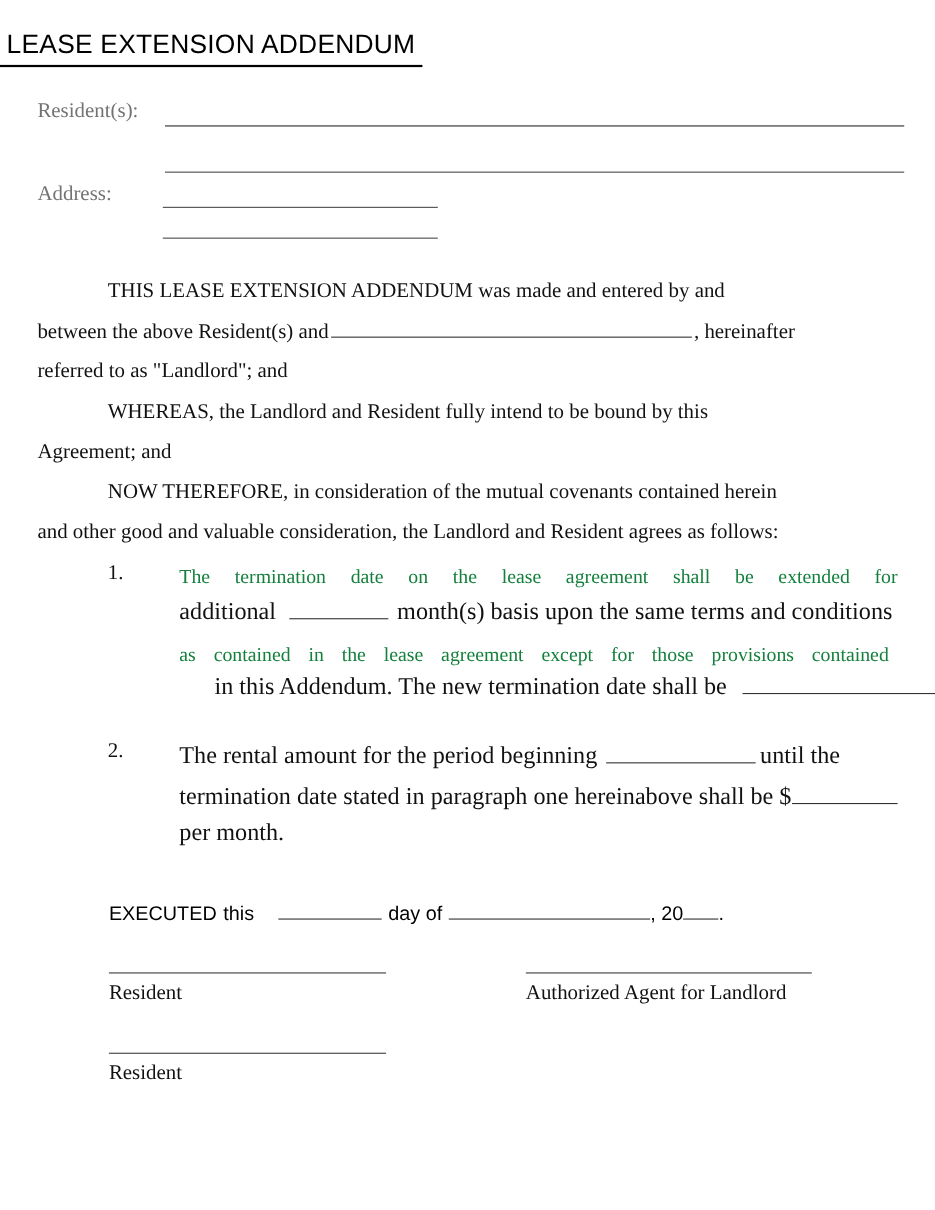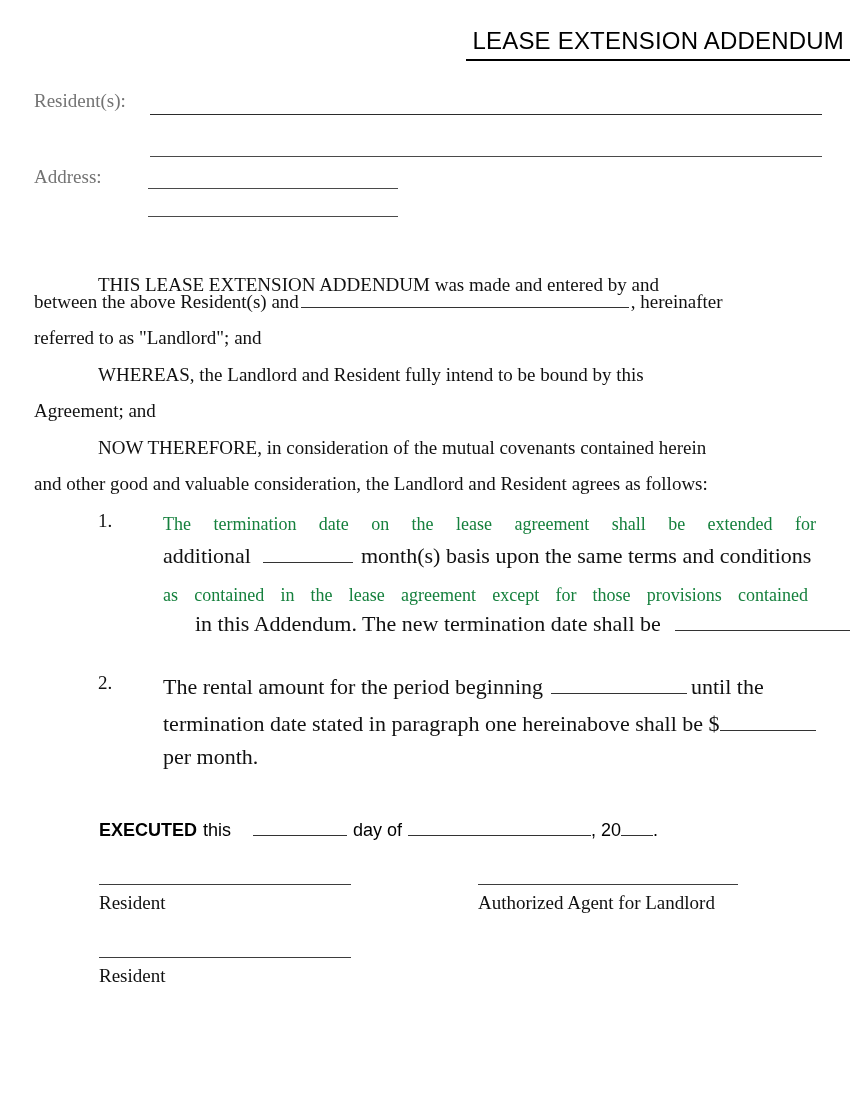--- a/index.html
+++ b/index.html
@@ -21,21 +21,21 @@
     inset: 0;
     background: #ffffff;
   }
 
   
   .title-wrap {
     position: absolute;
     left: 0;
     top: 28px;
     width: 850px;
-    text-align: right;
+    text-align: left;
   }
   .doc-title {
     display: inline-block;
     font-family: "Liberation Sans", "DejaVu Sans", sans-serif;
     font-size: 24px;
     font-weight: 400;
     letter-spacing: 0.2px;
     color: #000;
     padding: 0 6px 5px 6px;
     border-bottom: 2.5px solid #000;
@@ -108,21 +108,21 @@
   
   .exec-line {
     position: absolute;
     font-family: "Liberation Sans", "DejaVu Sans", sans-serif;
     font-size: 18px;
     line-height: 1;
     color: #000;
     white-space: nowrap;
   }
   .exec-line b {
-    font-weight: 700;
+    font-weight: 400;
   }
 
   
   .sig-rule {
     position: absolute;
     height: 0;
     border-bottom: 1.8px solid #3d3d3d;
   }
   .sig-label {
     position: absolute;
@@ -146,21 +146,21 @@
   <div class="rule dark" style="left:150px; top:114px; width:672px;"></div>
 
   <div class="rule" style="left:150px; top:156px; width:672px;"></div>
 
   <div class="field-label" style="left:34px; top:167px;">Address:</div>
 
   <div class="rule" style="left:148px; top:188px; width:250px;"></div>
 
   <div class="rule" style="left:148px; top:216px; width:250px;"></div>
 
-  <div class="para" style="left:34px; top:247px; width:790px;margin-top:20px;">
+  <div class="para" style="left:34px; top:247px; width:790px;">
     <span class="indent"></span><span>THIS LEASE EXTENSION ADDENDUM was made and entered by and</span>
   </div>
 
   <div class="para" style="left:34px; top:284px; width:790px;">
     <span>between the above Resident(s) and</span><span class="blank" style="width:328px;"></span><span>, hereinafter</span>
   </div>
 
   <div class="para" style="left:34px; top:320px; width:790px;">referred to as "Landlord"; and</div>
 
   <div class="para" style="left:34px; top:357px; width:790px;">

